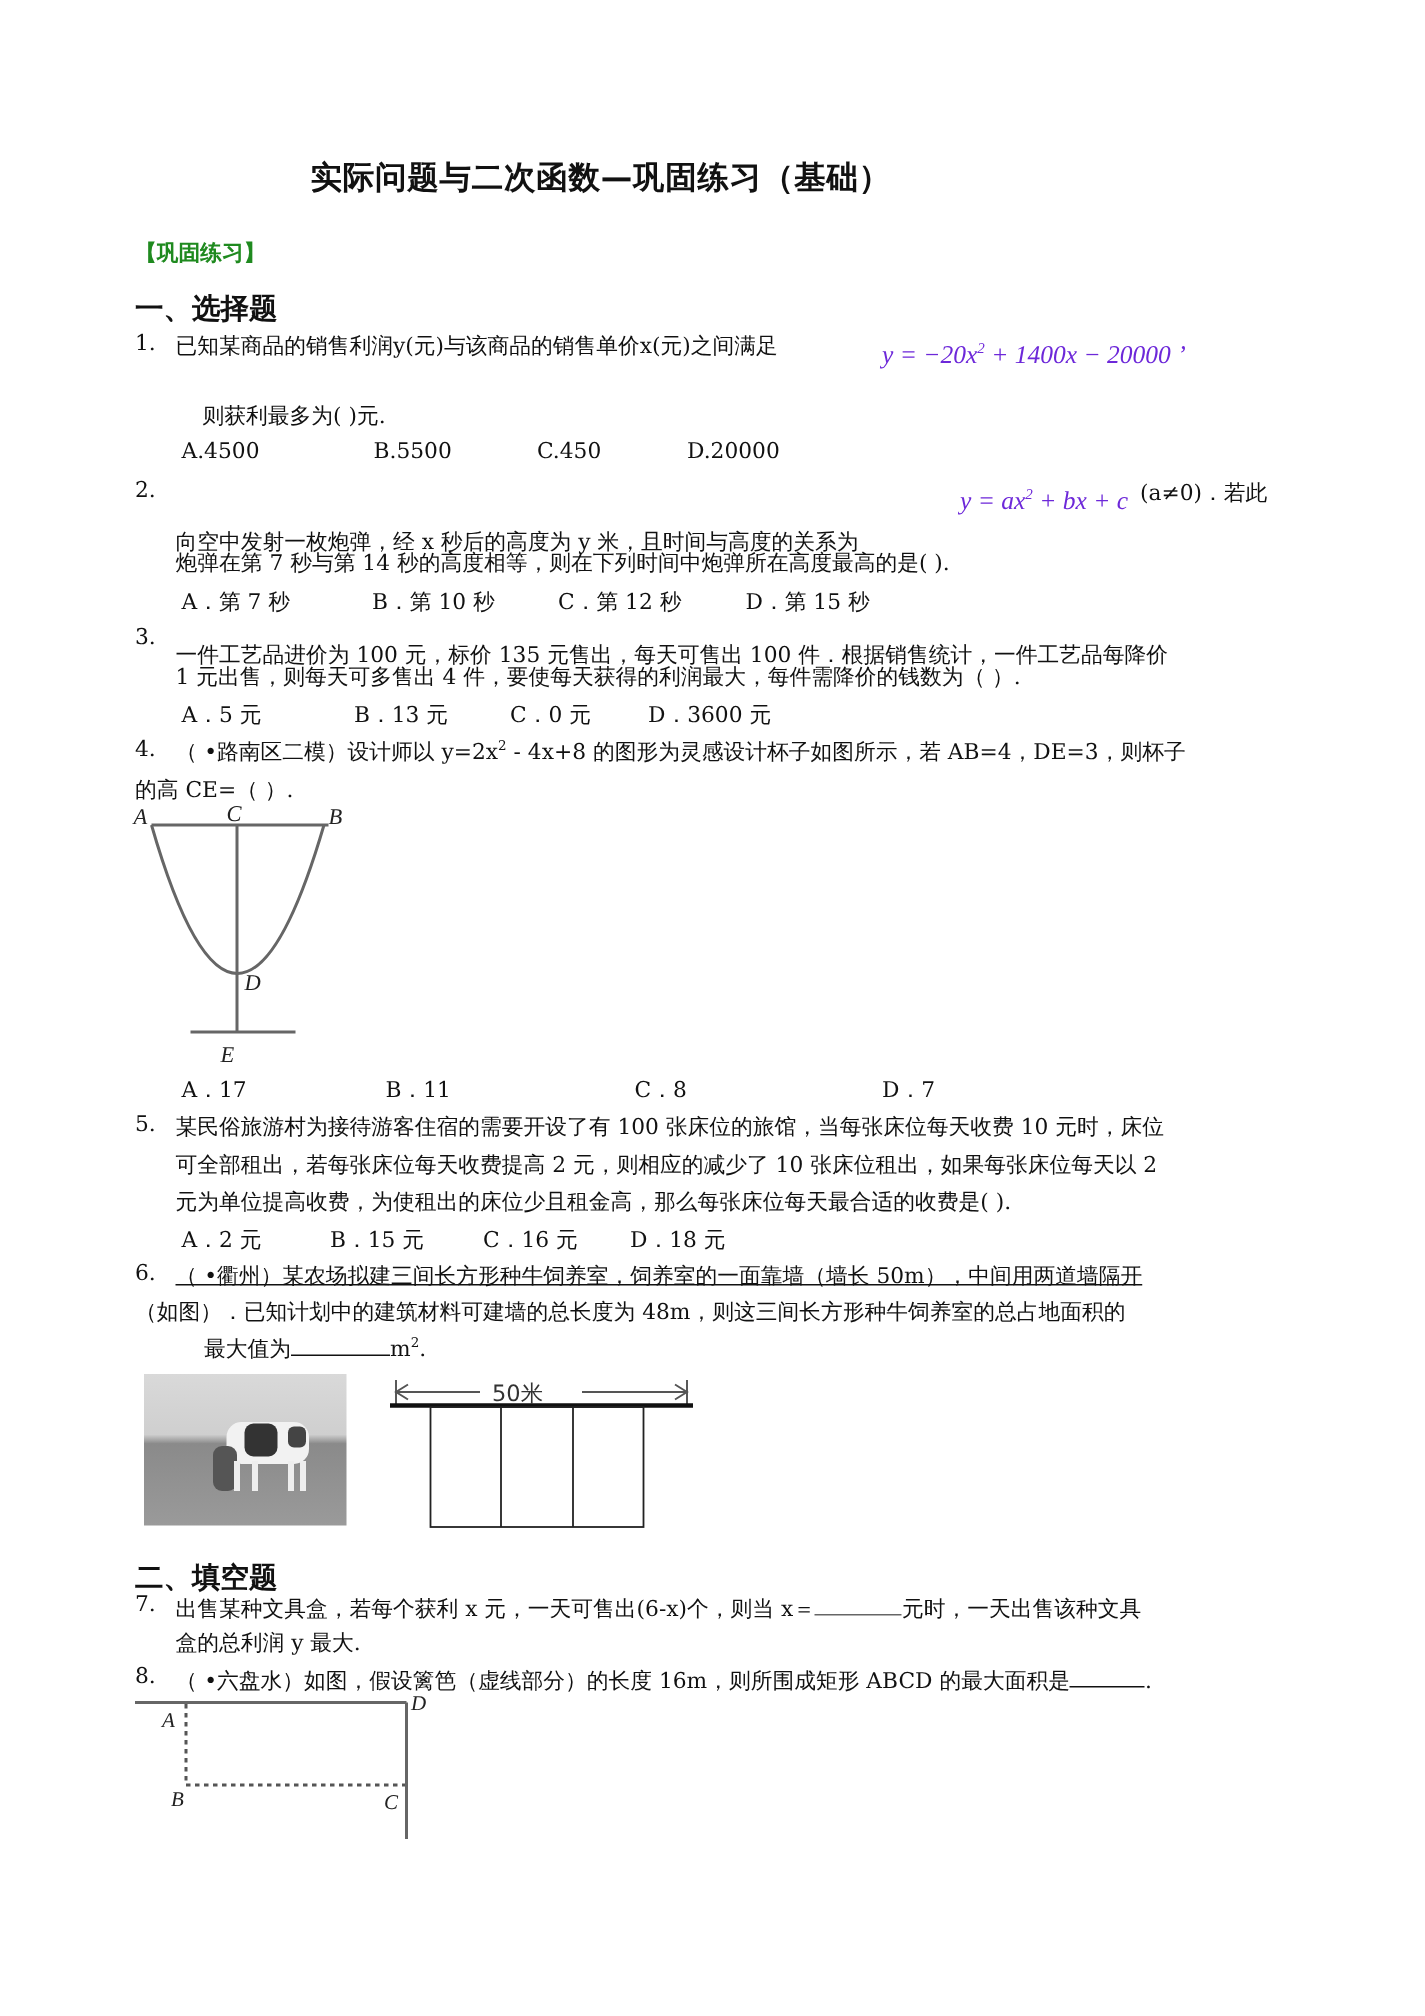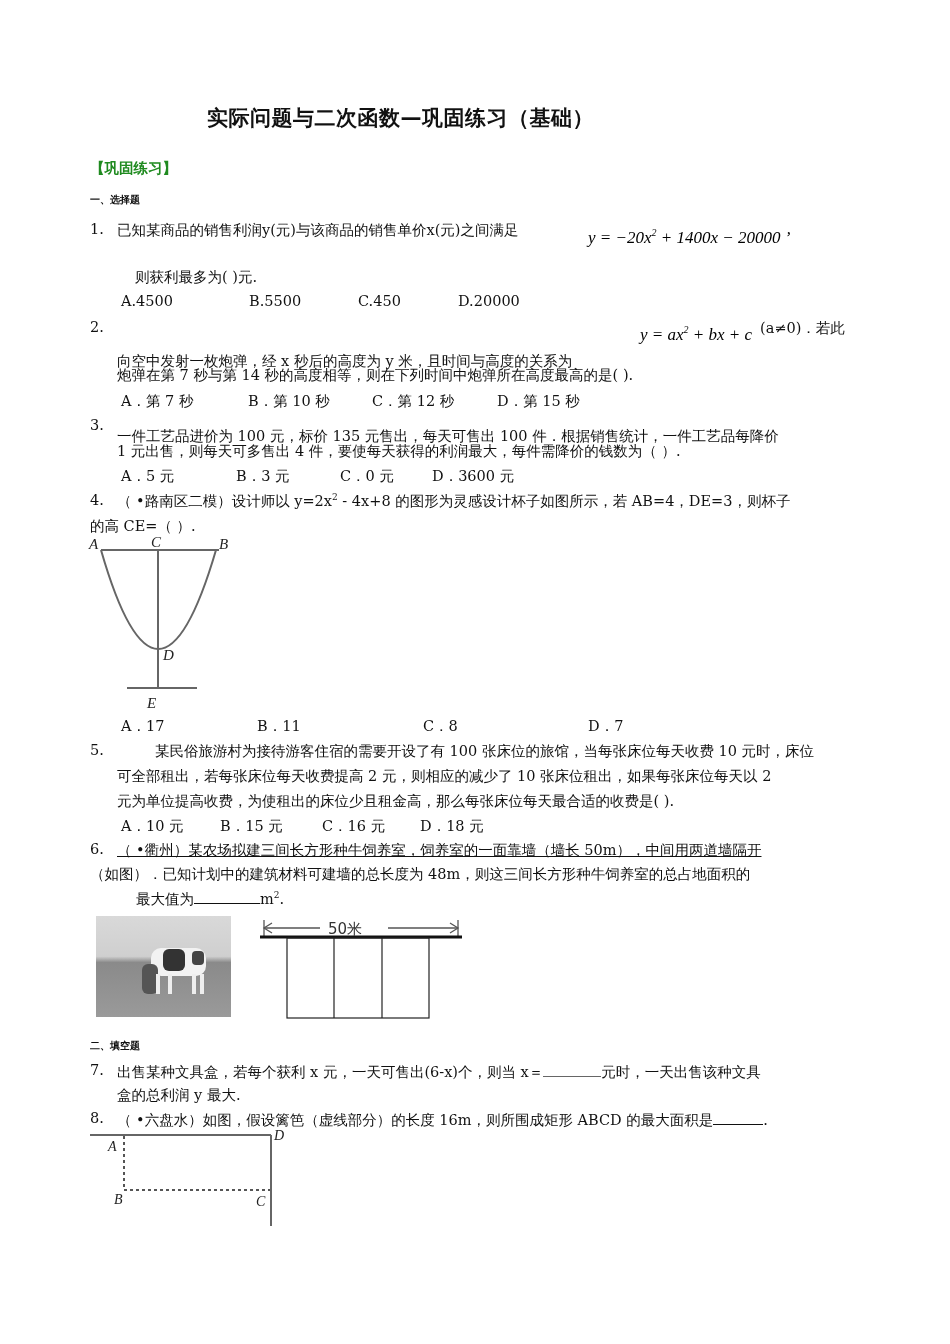--- a/index.html
+++ b/index.html
@@ -1,24 +1,24 @@
 <!DOCTYPE html>
 <html><head>
 <meta charset="utf-8">
 <style>
   html, body { margin:0; padding:0; background:#fff; }
   body { width:950px; height:1344px; position:relative; overflow:hidden;
          font-family:"DejaVu Serif","Liberation Serif",serif; color:#111; }
   .abs { position:absolute; white-space:nowrap; }
   .title { left:207px; top:104px; font-size:21px; font-weight:bold; font-family:"DejaVu Sans","Liberation Sans",sans-serif; letter-spacing:0.5px; }
   .tag { left:90px; top:159px; font-size:14.5px; font-weight:bold; color:#1f8a1f; font-family:"DejaVu Sans","Liberation Sans",sans-serif; }
-  .sec { font-size:10px; font-weight:bold; font-family:"DejaVu Sans","Liberation Sans",sans-serif; }
+  .sec { font-size:19px; font-weight:bold; font-family:"DejaVu Sans","Liberation Sans",sans-serif; }
   .line { font-size:14.5px; }
   .opt { font-size:14.5px; }
-  .math { font-family:"Liberation Serif","DejaVu Serif",serif; font-style:italic; font-size:17px; color:#000000; }
+  .math { font-family:"Liberation Serif","DejaVu Serif",serif; font-style:italic; font-size:17px; color:#6d28d9; }
   .math sup { font-size:10px; }
   .blank { display:inline-block; border-bottom:1px solid #111; height:14px; vertical-align:baseline; }
   svg { position:absolute; }
 </style>
 </head>
 <body>
 
 <div class="abs title">实际问题与二次函数—巩固练习（基础）</div>
 <div class="abs tag">【巩固练习】</div>
 <div class="abs sec" style="left:90px;top:193px;">一、选择题</div>
@@ -44,21 +44,21 @@
   <div class="abs opt" style="left:248px;top:392px;">B．第 10 秒</div>
   <div class="abs opt" style="left:372px;top:392px;">C．第 12 秒</div>
   <div class="abs opt" style="left:497px;top:392px;">D．第 15 秒</div>
 </div>
 
 <div>
   <div class="abs line" style="left:90px;top:417px;">3.</div>
   <div class="abs line" style="left:117px;top:427px;">一件工艺品进价为 100 元，标价 135 元售出，每天可售出 100 件．根据销售统计，一件工艺品每降价</div>
   <div class="abs line" style="left:117px;top:442px;">1  元出售，则每天可多售出 4 件，要使每天获得的利润最大，每件需降价的钱数为（      ）.</div>
   <div class="abs opt" style="left:121px;top:467px;">A．5 元</div>
-  <div class="abs opt" style="left:236px;top:467px;">B．3 元</div>
+  <div class="abs opt" style="left:236px;top:467px;">B．13 元</div>
   <div class="abs opt" style="left:340px;top:467px;">C．0 元</div>
   <div class="abs opt" style="left:432px;top:467px;">D．3600 元</div>
 </div>
 
 <div>
   <div class="abs line" style="left:90px;top:492px;">4.</div>
   <div class="abs line" style="left:117px;top:492px;"><span>（ •路南区二模）设计师以 y=2x</span><sup style="font-size:9px">2</sup><span> - 4x+8 的图形为灵感设计杯子如图所示，若 AB=4，DE=3，则杯子</span></div>
   <div class="abs line" style="left:90px;top:517px;">的高 CE=（              ）.</div>
 
   <svg style="left:85px;top:533px;" width="160" height="178" viewBox="0 0 160 178">
@@ -78,24 +78,24 @@
   </svg>
 
   <div class="abs opt" style="left:121px;top:717px;">A．17</div>
   <div class="abs opt" style="left:257px;top:717px;">B．11</div>
   <div class="abs opt" style="left:423px;top:717px;">C．8</div>
   <div class="abs opt" style="left:588px;top:717px;">D．7</div>
 </div>
 
 <div>
   <div class="abs line" style="left:90px;top:742px;">5.</div>
-  <div class="abs line" style="left:117px;top:742px;margin-left:38px;">某民俗旅游村为接待游客住宿的需要开设了有 100 张床位的旅馆，当每张床位每天收费 10 元时，床位</div>
+  <div class="abs line" style="left:117px;top:742px;">某民俗旅游村为接待游客住宿的需要开设了有 100 张床位的旅馆，当每张床位每天收费 10 元时，床位</div>
   <div class="abs line" style="left:117px;top:767px;">可全部租出，若每张床位每天收费提高 2 元，则相应的减少了 10 张床位租出，如果每张床位每天以 2</div>
   <div class="abs line" style="left:117px;top:792px;">元为单位提高收费，为使租出的床位少且租金高，那么每张床位每天最合适的收费是(       ).</div>
-  <div class="abs opt" style="left:121px;top:817px;">A．10 元</div>
+  <div class="abs opt" style="left:121px;top:817px;">A．2 元</div>
   <div class="abs opt" style="left:220px;top:817px;">B．15 元</div>
   <div class="abs opt" style="left:322px;top:817px;">C．16 元</div>
   <div class="abs opt" style="left:420px;top:817px;">D．18 元</div>
 </div>
 
 <div>
   <div class="abs line" style="left:90px;top:841px;">6.</div>
   <div class="abs line" style="left:117px;top:841px;text-decoration:underline;">（ •衢州）某农场拟建三间长方形种牛饲养室，饲养室的一面靠墙（墙长 50m），中间用两道墙隔开</div>
   <div class="abs line" style="left:90px;top:865px;">（如图）．已知计划中的建筑材料可建墙的总长度为 48m，则这三间长方形种牛饲养室的总占地面积的</div>
   <div class="abs line" style="left:90px;top:889px;margin-left:46px;"><span>最大值为</span><span class="blank" style="width:66px"></span><span>m</span><sup style="font-size:9px">2</sup><span>.</span></div>

